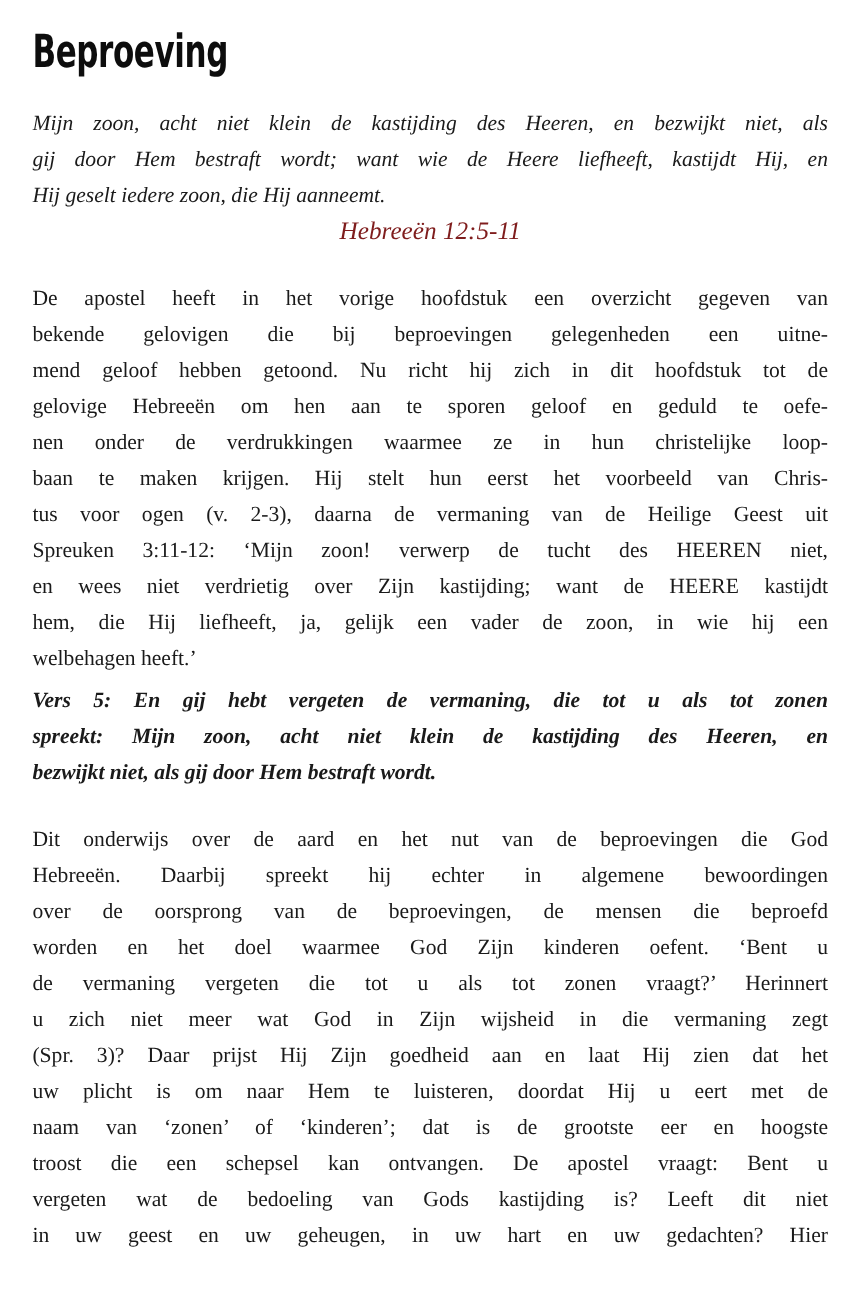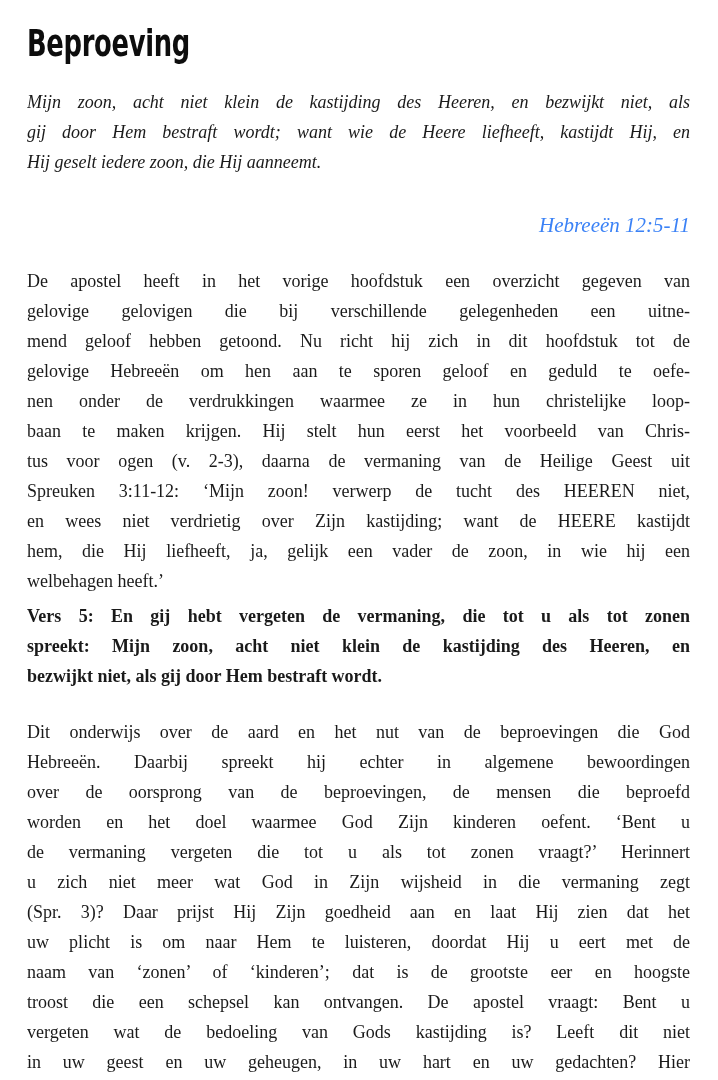--- a/index.html
+++ b/index.html
@@ -37,29 +37,28 @@
     font-family: "Liberation Serif", "DejaVu Serif", serif;
     font-size: 18px;
     line-height: 30px;
     color: #1a1a1a;
     text-align: justify;
     text-align-last: justify;
     overflow: hidden;
   }
   .line.last { text-align-last: left; }
   .epigraph .line { font-style: italic; }
-  .bold-italic .line { font-weight: bold; }
+  .bold-italic .line { font-style: italic; font-weight: bold; }
   .ref {
     font-family: "Liberation Serif", "DejaVu Serif", serif;
     font-size: 21px;
     line-height: 30px;
-    color: #3b82f6;
+    color: #7f1d1d;
     font-style: italic;
-    text-align: right;
-    margin-top: 33px;
+    text-align: center;
   }
 </style>
 </head>
 <body>
 
 <div class="page">
   <div class="content">
     <h1 class="chapter-title">Beproeving</h1>
 
     <section class="epigraph">
@@ -67,21 +66,21 @@
           <div class="line" style="">Mijn zoon, acht niet klein de kastijding des Heeren, en bezwijkt niet, als</div>
           <div class="line" style="">gij door Hem bestraft wordt; want wie de Heere liefheeft, kastijdt Hij, en</div>
           <div class="line last" style="">Hij geselt iedere zoon, die Hij aanneemt.</div>
         </div>
       <div class="ref">Hebreeën 12:5-11</div>
     </section>
 
     <section id="paragraphs">
         <div class="body-par par-2">
           <div class="line" style="">De apostel heeft in het vorige hoofdstuk een overzicht gegeven van</div>
-          <div class="line" style="">gelovige gelovigen die bij verschillende gelegenheden een uitne-</div>
+          <div class="line" style="">bekende gelovigen die bij beproevingen gelegenheden een uitne-</div>
           <div class="line" style="">mend geloof hebben getoond. Nu richt hij zich in dit hoofdstuk tot de</div>
           <div class="line" style="">gelovige Hebreeën om hen aan te sporen geloof en geduld te oefe-</div>
           <div class="line" style="">nen onder de verdrukkingen waarmee ze in hun christelijke loop-</div>
           <div class="line" style="">baan te maken krijgen. Hij stelt hun eerst het voorbeeld van Chris-</div>
           <div class="line" style="">tus voor ogen (v. 2-3), daarna de vermaning van de Heilige Geest uit</div>
           <div class="line" style="">Spreuken 3:11-12: ‘Mijn zoon! verwerp de tucht des HEEREN niet,</div>
           <div class="line" style="">en wees niet verdrietig over Zijn kastijding; want de HEERE kastijdt</div>
           <div class="line" style="">hem, die Hij liefheeft, ja, gelijk een vader de zoon, in wie hij een</div>
           <div class="line last" style="">welbehagen heeft.’</div>
         </div>

